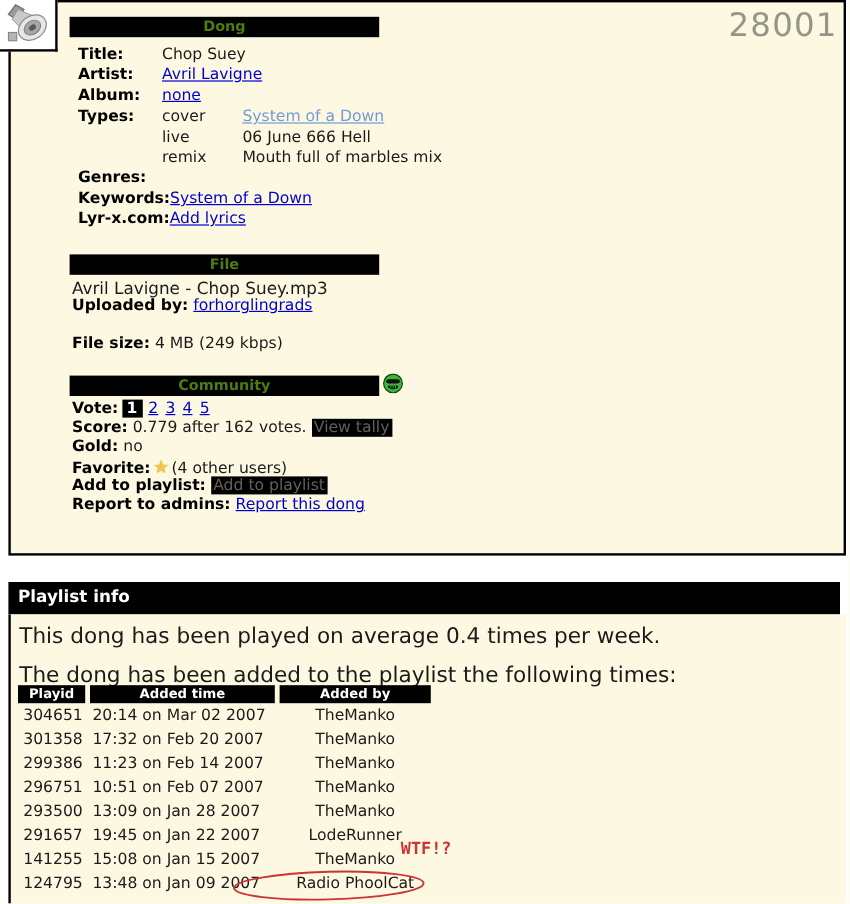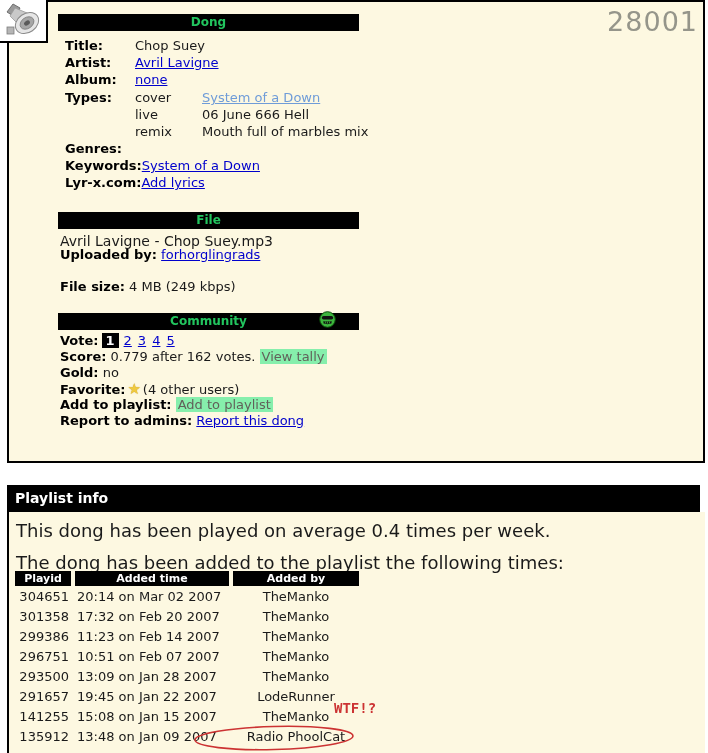--- a/index.html
+++ b/index.html
@@ -24,38 +24,38 @@
     border-right:2px solid #000;border-bottom:2px solid #000;
     z-index:3;
   }
   .notch svg{position:absolute;left:4px;top:2px;}
   .pageid{
     position:absolute;top:6px;right:10px;
     font-size:27px;color:#95958A;letter-spacing:1px;
     z-index:2;
   }
   .bar{
-    position:absolute;left:49px;width:301px;height:17px;
-    background:#000;color:#22c55e;
+    position:absolute;left:49px;width:258px;height:17px;
+    background:#000;color:#4d7c0f;
     font-size:12px;font-weight:bold;text-align:center;line-height:17px;
   }
   .row{position:absolute;left:51px;font-size:13px;white-space:nowrap;line-height:16px;}
   .row.cols{left:56px;}
   .lbl{font-weight:bold;color:#000;}
   .colval{position:absolute;left:70px;top:0;}
   .tname{position:absolute;left:70px;top:0;}
   .tval{position:absolute;left:137px;top:0;}
   .small{font-size:14px;}
   .vote-sel{
     background:#000;color:#fff;font-weight:bold;
     padding:0 4px;margin:0 5px 0 3px;text-decoration:none;
   }
   .vote-link{margin-right:6px;}
   .hl{
-    background:#86efac;color:#61615A;text-decoration:none;padding:0 2px;
+    background:#000000;color:#61615A;text-decoration:none;padding:0 2px;
   }
   .star{
     color:#EFC93F;font-size:15px;
     text-shadow:0 0 1px #b98d1e;
     margin:0 2px;cursor:pointer;
   }
   .smiley{position:absolute;left:310px;top:309px;width:17px;height:17px;cursor:pointer;}
   .box2bar{
     position:absolute;left:7px;top:485px;width:693px;height:27px;
     box-sizing:border-box;
@@ -267,21 +267,21 @@
         <td class="c-playid">291657</td>
         <td class="c-time">19:45 on Jan 22 2007</td>
         <td class="c-by">LodeRunner</td>
       </tr>
       <tr>
         <td class="c-playid">141255</td>
         <td class="c-time">15:08 on Jan 15 2007</td>
         <td class="c-by">TheManko</td>
       </tr>
       <tr>
-        <td class="c-playid">135912</td>
+        <td class="c-playid">124795</td>
         <td class="c-time">13:48 on Jan 09 2007</td>
         <td class="c-by">Radio PhoolCat</td>
       </tr>
     </tbody>
   </table>
 </div>
 
 <div class="wtf">WTF!?</div>
 <span class="redellipse">
   <svg width="164" height="28" viewBox="0 0 164 28">

